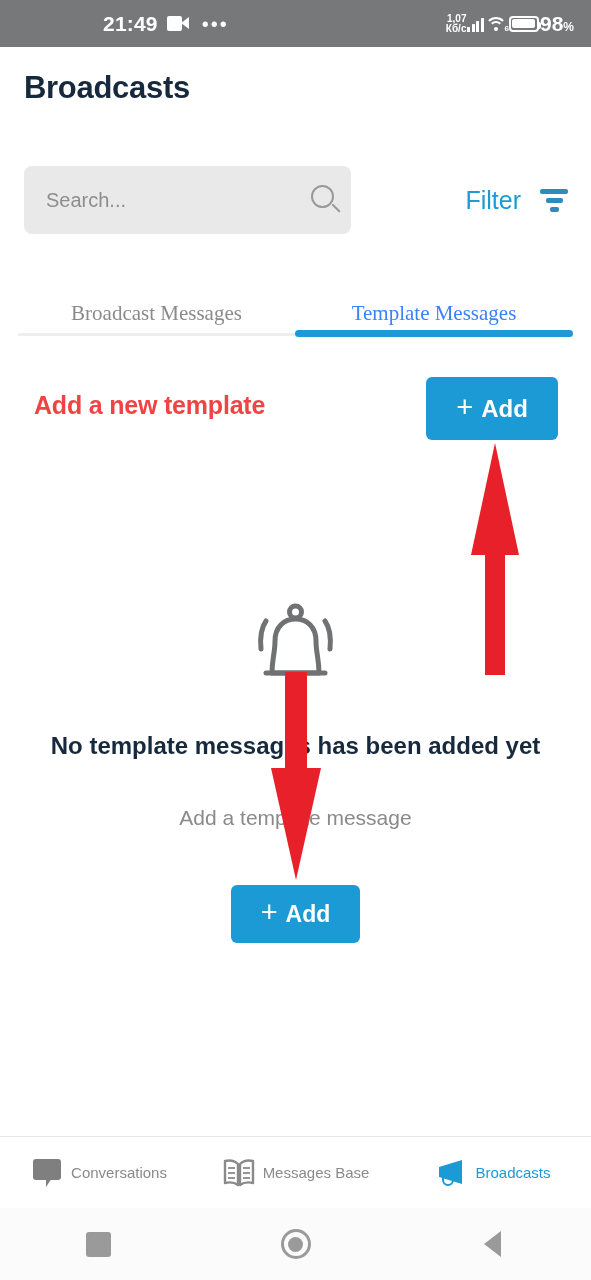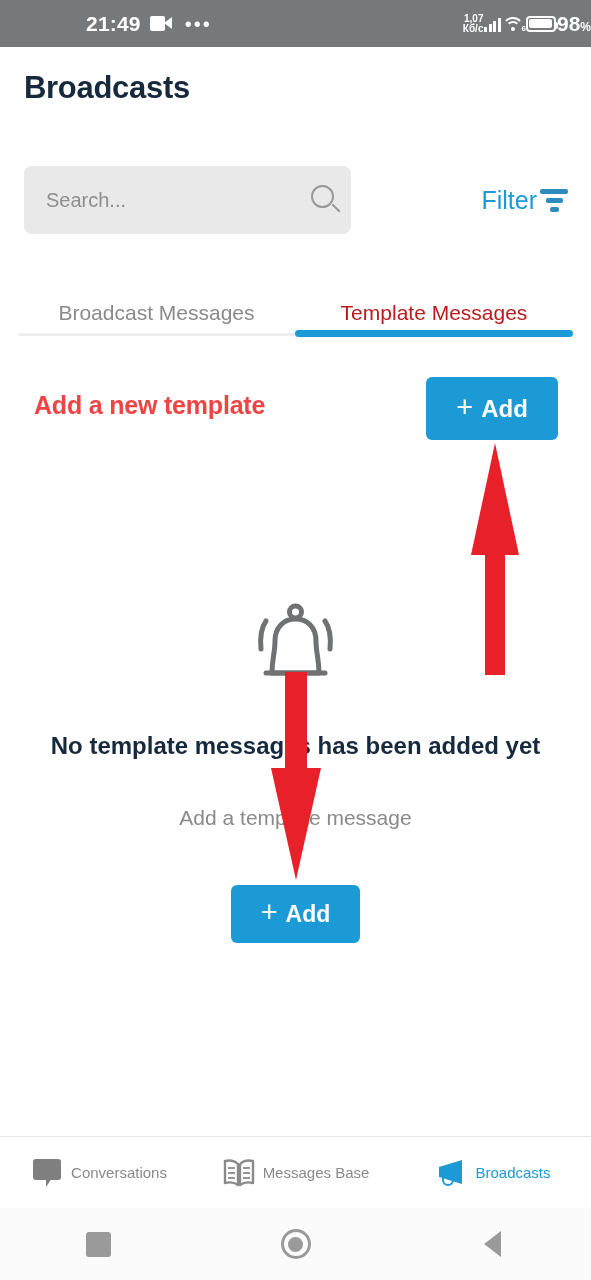--- a/index.html
+++ b/index.html
@@ -8,21 +8,21 @@
     font-family: "Liberation Sans", sans-serif;
     background:#ffffff;
     position:relative;
     overflow:hidden;
   }
 
   
   .status-bar{
     position:absolute; top:0; left:0; width:591px; height:47px;
     background:#77787a; display:flex; align-items:center;
-    padding:0 0;
+    padding:0 17px;
   }
   .sb-left{ display:flex; align-items:center; gap:9px; margin-left:86px; }
   .sb-time{ color:#fff; font-size:21px; font-weight:600; letter-spacing:.2px; }
   .sb-cam{ position:relative; width:22px; height:15px; }
   .sb-cam .body{ position:absolute; left:0; top:0; width:15px; height:15px; background:#fff; border-radius:2px; }
   .sb-cam .lens{ position:absolute; right:0; top:1px; width:0; height:0;
     border-top:6.5px solid transparent; border-bottom:6.5px solid transparent; border-right:8px solid #fff; }
   .sb-dots{ color:#fff; font-size:20px; letter-spacing:2px; line-height:10px; margin-left:4px;}
   .sb-right{ margin-left:auto; display:flex; align-items:center; gap:1px; }
   .sb-speed{ color:#fff; font-size:10px; line-height:10px; text-align:right; font-weight:700; }
@@ -58,34 +58,34 @@
   }
   .search-input{
     flex:1; border:none; outline:none; background:transparent;
     font-family:"Liberation Sans", sans-serif; font-size:20px; color:#737373;
   }
   .search-input::placeholder{ color:#8e8e8e; }
   .mag{ position:relative; width:30px; height:30px; flex:none; }
   .mag .ring{ position:absolute; left:0; top:0; width:23px; height:23px; border:2px solid #999; border-radius:50%; }
   .mag .handle{ position:absolute; right:1px; bottom:2px; width:11px; height:2px; background:#999;
     transform:rotate(45deg); transform-origin:right center; border-radius:1px; }
-  .filter-group{ margin-left:auto; margin-right:22px; display:flex; align-items:center; gap:2px; }
+  .filter-group{ margin-left:auto; margin-right:22px; display:flex; align-items:center; gap:18px; }
   .filter-label{ font-size:25px; color:#1b9ad6; }
   .funnel{ display:flex; flex-direction:column; align-items:center; gap:4px; width:30px; }
   .funnel i{ display:block; height:5px; background:#2e8bbd; border-radius:2px; }
   .funnel i:nth-child(1){ width:28px; }
   .funnel i:nth-child(2){ width:17px; }
   .funnel i:nth-child(3){ width:9px; }
 
   
-  .tabs{ position:absolute; top:285px; left:0; width:591px; height:64px; }
+  .tabs{ position:absolute; top:285px; left:0; width:591px; height:64px;font-family:Liberation Serif, serif; }
   .tab{ position:absolute; top:0; height:56px; display:flex; align-items:center; justify-content:center;
     font-size:21px; }
   .tab-a{ left:18px; width:277px; color:#8a8a8a; }
-  .tab-b{ left:295px; width:278px; color:#b91c1c; }
+  .tab-b{ left:295px; width:278px; color:#3b82f6; }
   .tab-underline-bg{ position:absolute; left:18px; top:48px; width:555px; height:3px; background:#eeeeee; border-radius:2px;}
   .tab-underline{ position:absolute; left:295px; top:45px; width:278px; height:7px; background:#1b9ad6; border-radius:4px; }
 
   
   .new-tpl-label{
     position:absolute; top:391px; left:34px; font-size:25px; font-weight:700; color:#ef4444; letter-spacing:-.2px;
   }
   .btn-add{
     background:#1b9ad6; color:#fff; border:none; border-radius:6px;
     display:flex; align-items:center; justify-content:center; gap:8px;

